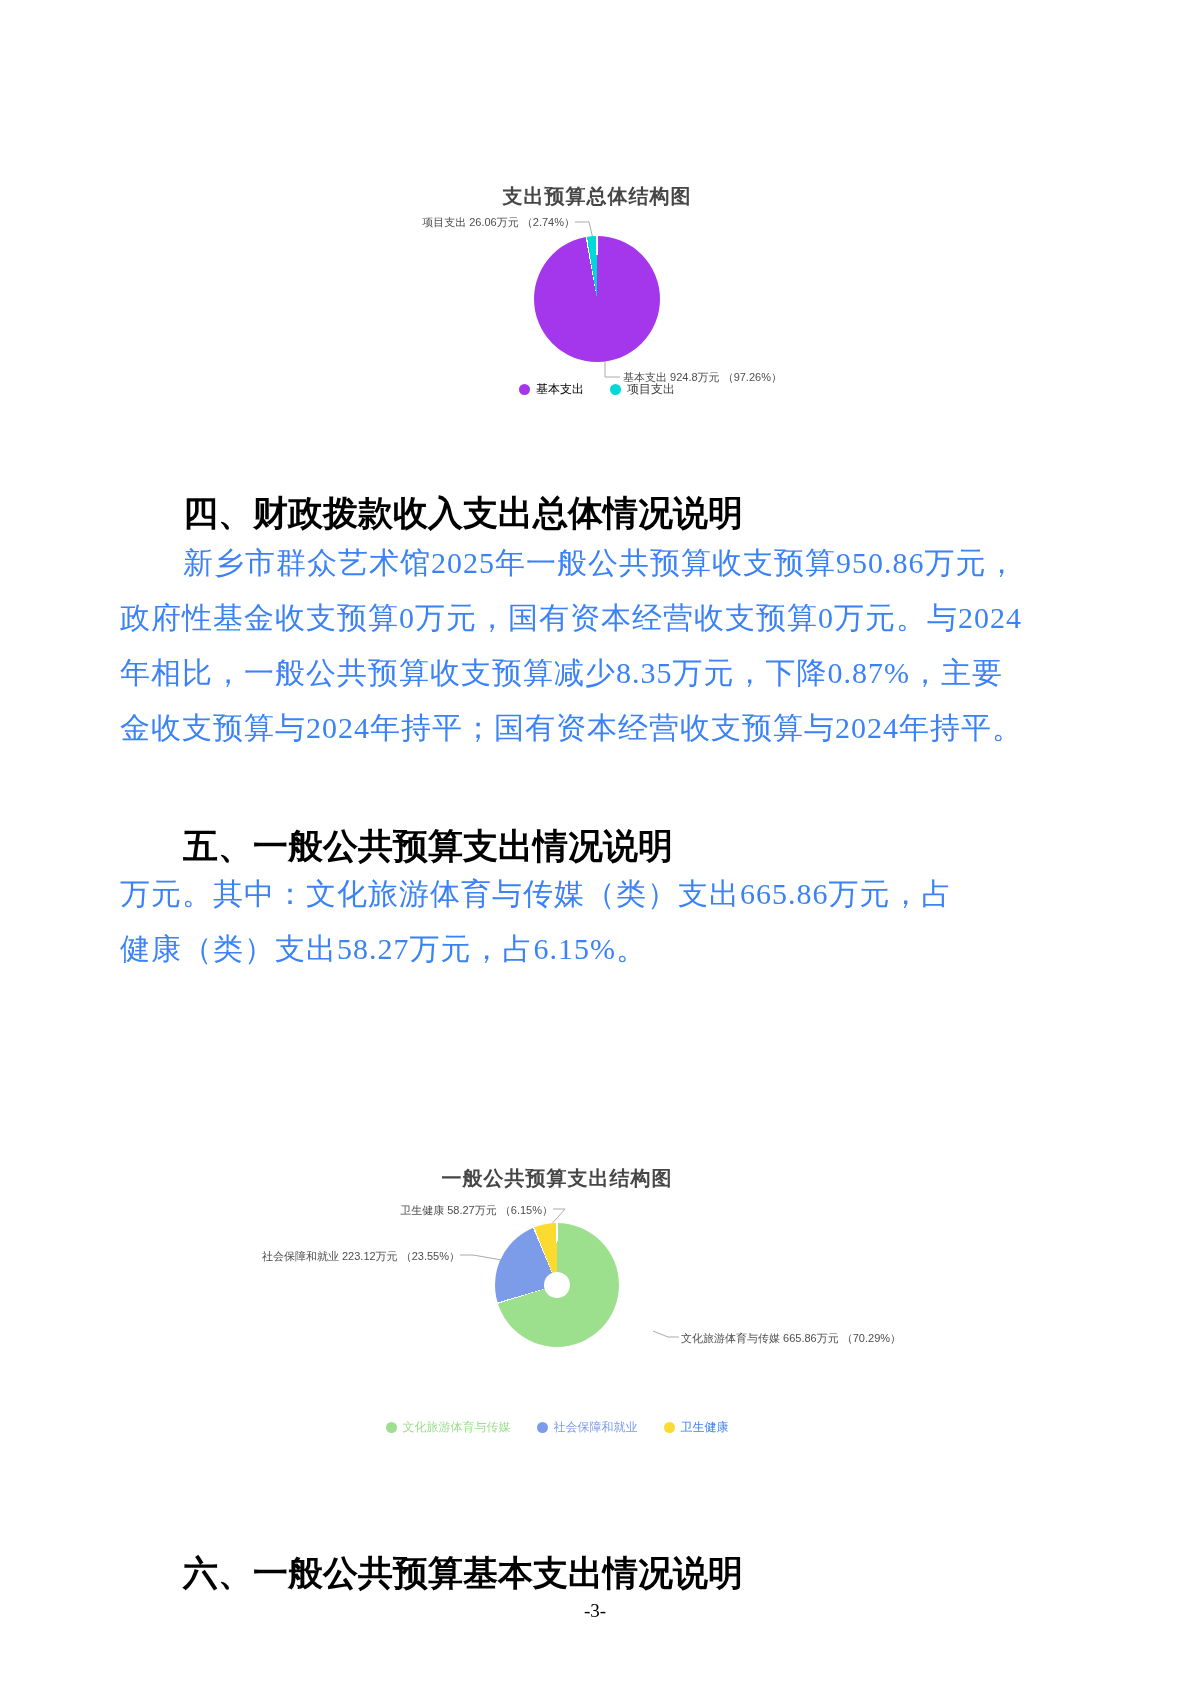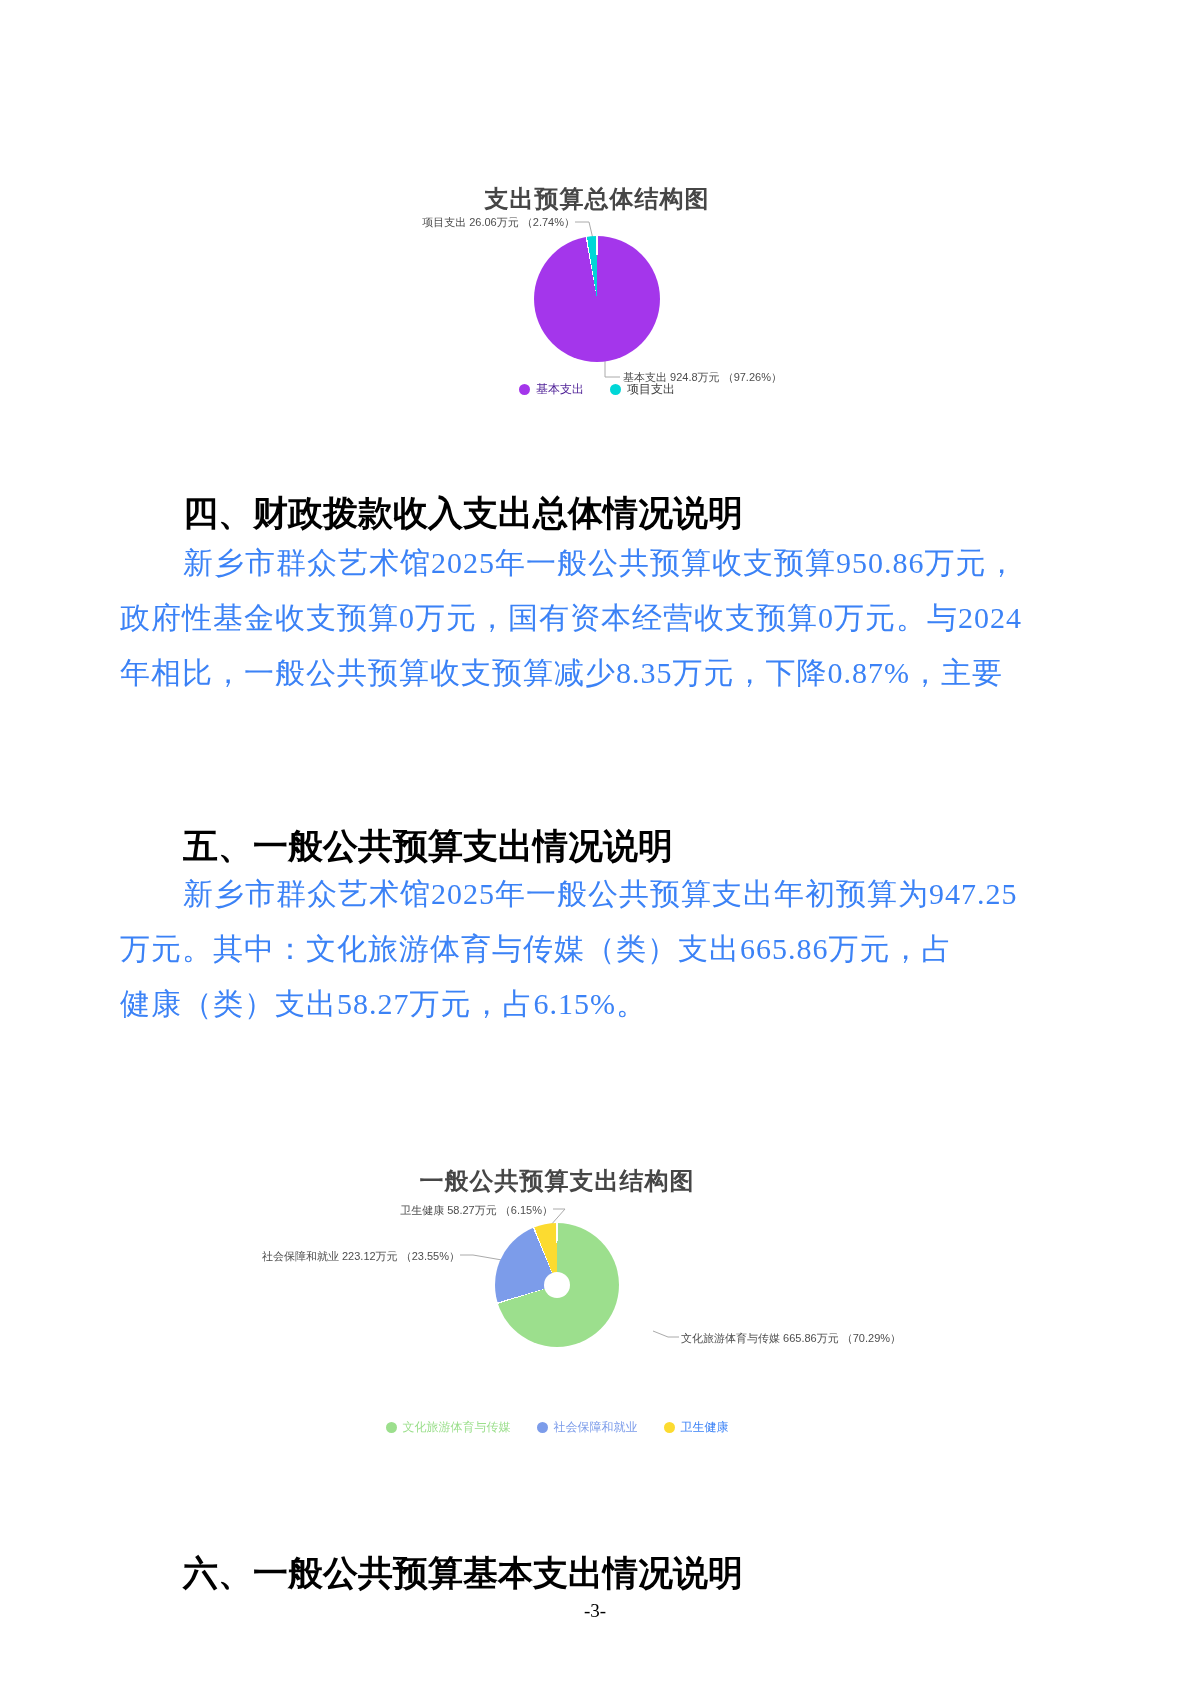--- a/index.html
+++ b/index.html
@@ -1,21 +1,21 @@
 <!DOCTYPE html>
 <html><head>
 <meta charset="utf-8">
 <style>
   html,body{margin:0;padding:0;background:#ffffff;}
   .page{position:relative;width:1190px;height:1684px;background:#ffffff;overflow:hidden;
         font-family:"Liberation Serif", serif;color:#111;}
   
   .chart{position:absolute;}
   .chart-title{position:absolute;left:0;top:0;width:100%;text-align:center;
-        font-family:"Liberation Sans", sans-serif;font-weight:bold;font-size:24px;color:#464646;letter-spacing:1px;}
+        font-family:"Liberation Sans", sans-serif;font-weight:bold;font-size:20px;color:#464646;letter-spacing:1px;}
   .pie{position:absolute;border-radius:50%;}
   .pie-hole{position:absolute;width:26px;height:26px;border-radius:50%;background:#fff;}
   .slice-label{position:absolute;font-family:"Liberation Sans", sans-serif;font-size:11px;color:#4d4d4d;white-space:nowrap;}
   .leader{position:absolute;left:0;top:0;pointer-events:none;}
   .legend{position:absolute;left:0;width:100%;display:flex;justify-content:center;gap:26px;
         font-family:"Liberation Sans", sans-serif;font-size:12px;align-items:center;}
   .legend-item{display:flex;align-items:center;gap:6px;white-space:nowrap;}
   .legend-dot{width:11px;height:11px;border-radius:50%;display:inline-block;}
   
   .h-sec{position:absolute;left:183px;font-family:"Liberation Sans", sans-serif;
@@ -39,41 +39,41 @@
     </svg>
 
     <div class="pie" style="left: 187px; top: 53px; width: 126px; height: 126px; background: conic-gradient(rgb(255, 255, 255) 0%, rgb(255, 255, 255) 0.18%, rgb(164, 54, 235) 0.18%, rgb(164, 54, 235) 97.08%, rgb(255, 255, 255) 97.08%, rgb(255, 255, 255) 97.26%, rgb(255, 255, 255) 97.26%, rgb(255, 255, 255) 97.44%, rgb(0, 215, 215) 97.44%, rgb(0, 215, 215) 99.82%, rgb(255, 255, 255) 99.82%, rgb(255, 255, 255) 100%);"></div>
 
     <div class="slice-label" style="right:272px;top:32px;">项目支出 26.06万元 （2.74%）</div>
     <div class="slice-label" style="left:276px;top:187px;">基本支出 924.8万元 （97.26%）</div>
 
     <div class="legend" style="top:198px;">
       <span class="legend-item">
         <span class="legend-dot" style="background: rgb(164, 54, 235);"></span>
-        <span style="color: #4c1d95; text-align: center;">基本支出</span>
+        <span style="color: #000000; text-align: center;">基本支出</span>
       </span>
       <span class="legend-item">
         <span class="legend-dot" style="background: rgb(0, 215, 215);"></span>
         <span style="color: #404040;">项目支出</span>
       </span>
     </div>
   </div>
 
   <div class="h-sec" style="top:490px;">四、财政拨款收入支出总体情况说明</div>
 
   <div class="para" style="top:535px;">
     <div class="pline indent">新乡市群众艺术馆2025年一般公共预算收支预算950.86万元，</div>
     <div class="pline">政府性基金收支预算0万元，国有资本经营收支预算0万元。与2024</div>
     <div class="pline">年相比，一般公共预算收支预算减少8.35万元，下降0.87%，主要</div>
+    <div class="pline">金收支预算与2024年持平；国有资本经营收支预算与2024年持平。</div>
   </div>
 
   <div class="h-sec" style="top:823px;">五、一般公共预算支出情况说明</div>
 
   <div class="para" style="top:866px;">
-    <div class="pline indent">新乡市群众艺术馆2025年一般公共预算支出年初预算为947.25</div>
     <div class="pline">万元。其中：文化旅游体育与传媒（类）支出665.86万元，占</div>
     <div class="pline">健康（类）支出58.27万元，占6.15%。</div>
   </div>
 
   <div class="chart" style="left:307px;top:1165px;width:500px;height:290px;">
     <div class="chart-title">一般公共预算支出结构图</div>
 
     <svg class="leader" width="500" height="290">
       <polyline points="246,44 258,44 243,61" fill="none" stroke="#aaaaaa" stroke-width="1"></polyline>
       <polyline points="153,90 166,90 195,95" fill="none" stroke="#aaaaaa" stroke-width="1"></polyline>

